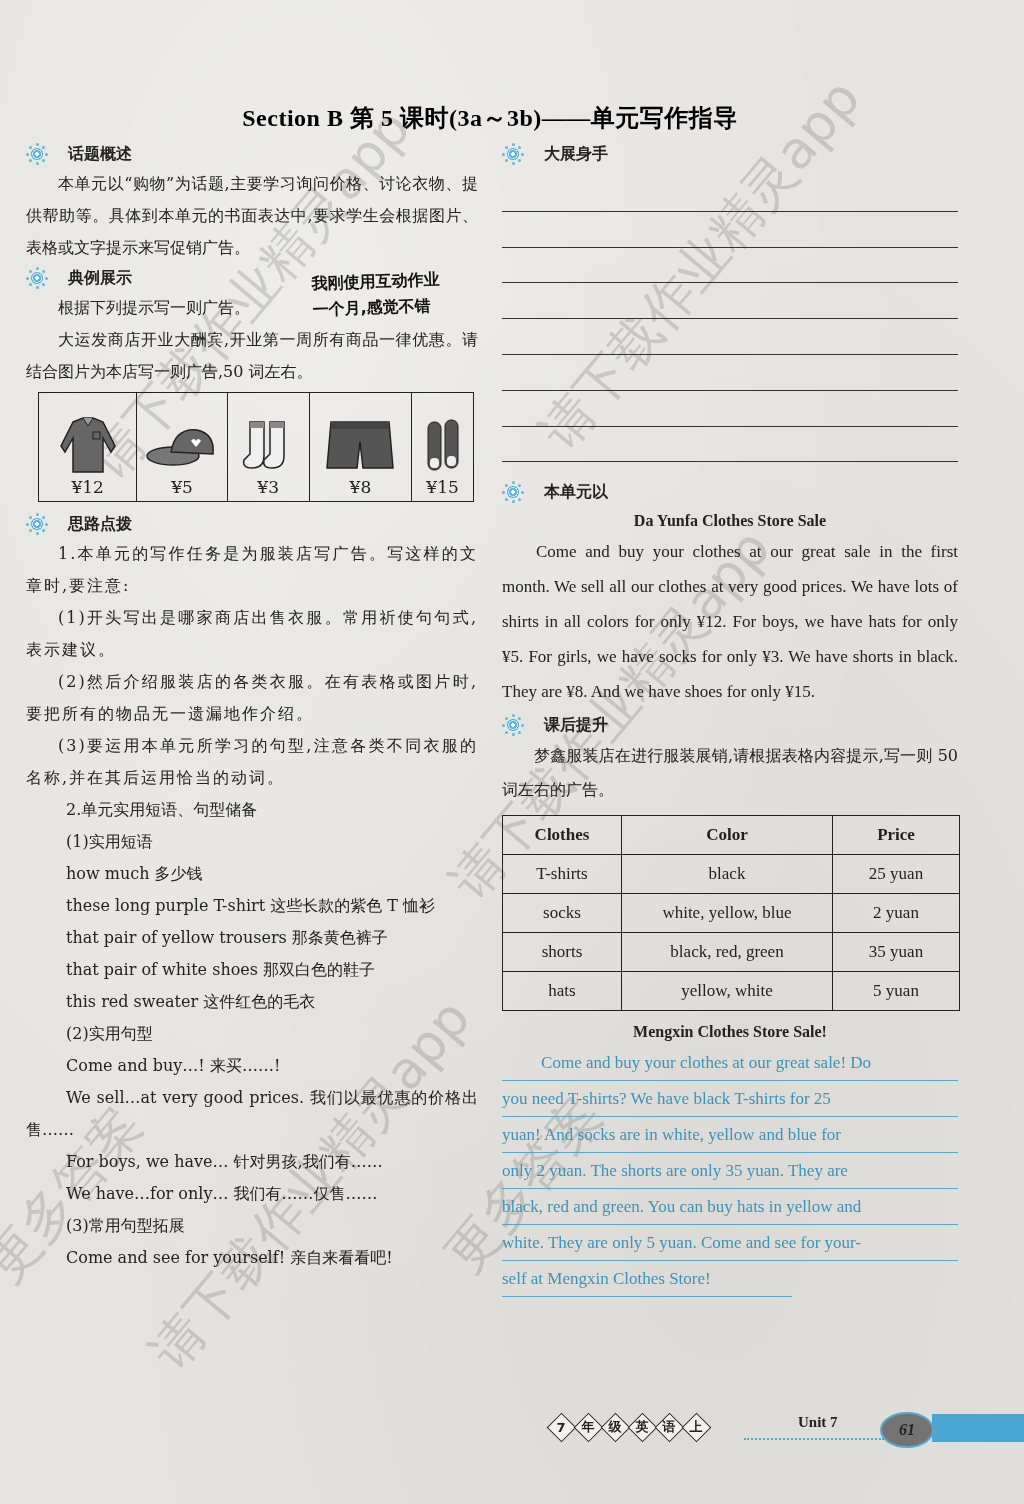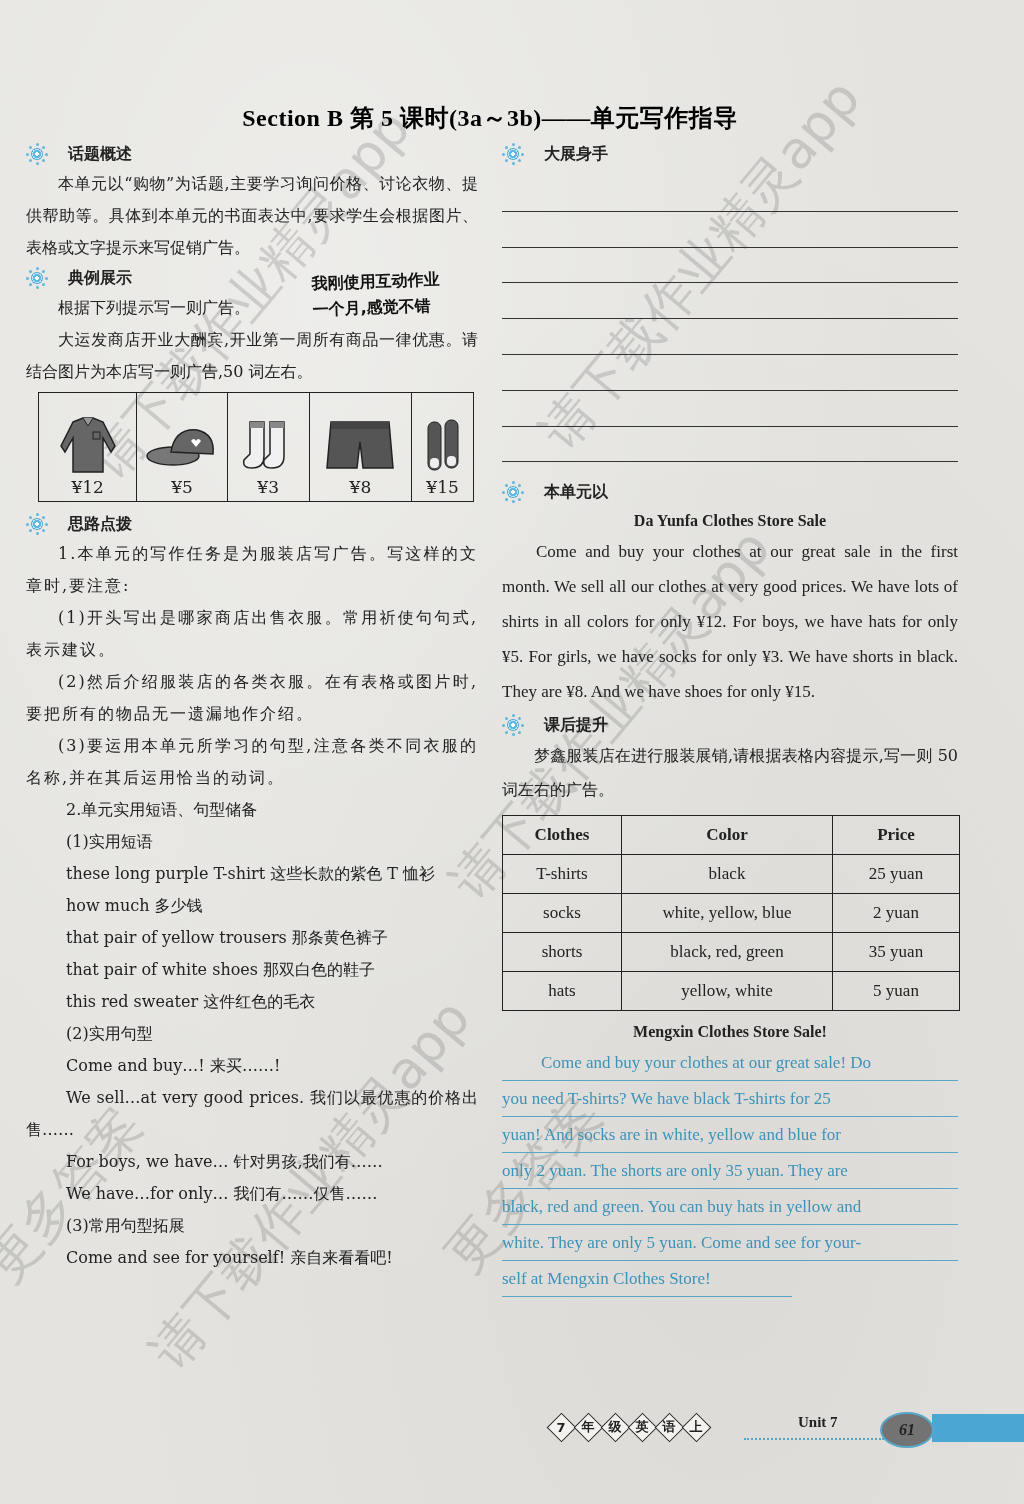--- a/index.html
+++ b/index.html
@@ -220,22 +220,22 @@
         <span class="ray" style="left: 16.2175px; top: 2.78249px;"></span>
       </span>
     <span class="sec-label">思路点拨</span>
   </div>
   <p class="p ind cn-narrow">1.本单元的写作任务是为服装店写广告。写这样的文章时,要注意:</p>
   <p class="p ind cn-narrow">(1)开头写出是哪家商店出售衣服。常用祈使句句式,表示建议。</p>
   <p class="p ind cn-narrow">(2)然后介绍服装店的各类衣服。在有表格或图片时,要把所有的物品无一遗漏地作介绍。</p>
   <p class="p ind cn-narrow">(3)要运用本单元所学习的句型,注意各类不同衣服的名称,并在其后运用恰当的动词。</p>
   <p class="p ind-l">2.单元实用短语、句型储备</p>
   <p class="p ind-l">(1)实用短语</p>
+  <p class="p ind-l">how much 多少钱</p>
   <p class="p ind-l">these long purple T-shirt 这些长款的紫色 T 恤衫</p>
-  <p class="p ind-l">how much 多少钱</p>
   <p class="p ind-l">that pair of yellow trousers 那条黄色裤子</p>
   <p class="p ind-l">that pair of white shoes 那双白色的鞋子</p>
   <p class="p ind-l">this red sweater 这件红色的毛衣</p>
   <p class="p ind-l">(2)实用句型</p>
   <p class="p ind-l">Come and buy…! 来买……!</p>
   <p class="p ind" style="text-indent:2.5em">We sell…at very good prices. 我们以最优惠的价格出售……</p>
   <p class="p ind-l">For boys, we have… 针对男孩,我们有……</p>
   <p class="p ind-l">We have…for only… 我们有……仅售……</p>
   <p class="p ind-l">(3)常用句型拓展</p>
   <p class="p ind-l">Come and see for yourself! 亲自来看看吧!</p>

